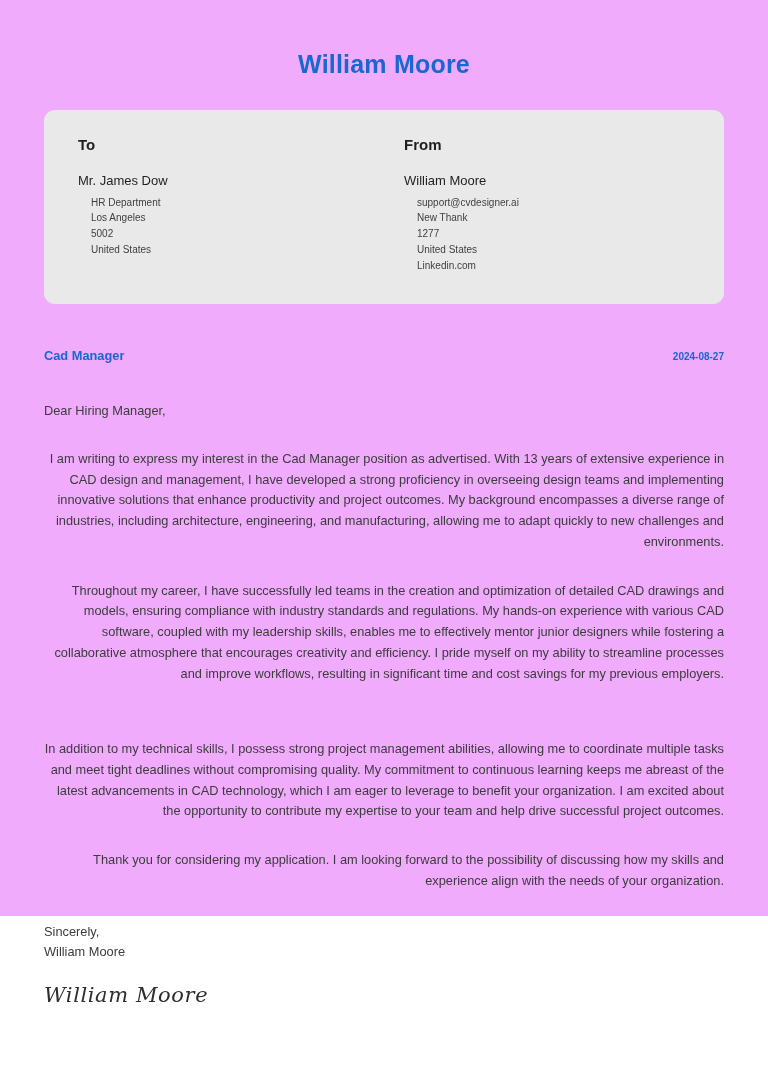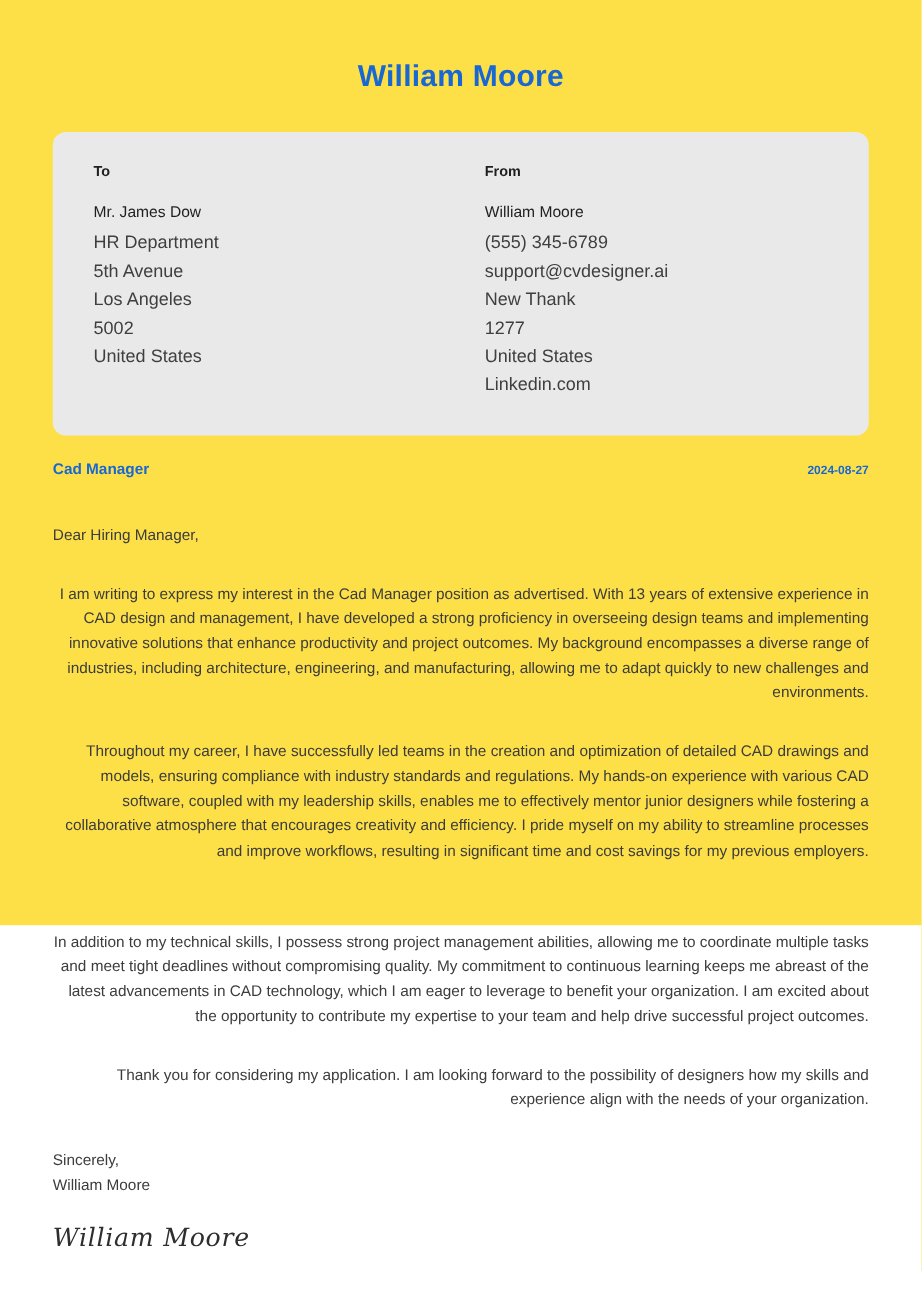--- a/index.html
+++ b/index.html
@@ -12,22 +12,22 @@
     height: 1078px;
     background: #ffffff;
     font-family: "Liberation Sans", sans-serif;
     color: #3c3c3c;
     overflow: hidden;
   }
 
   .page {
     position: relative;
     width: 768px;
-    height: 771px;
-    background: #fde047;
+    height: 916px;
+    background: #f0abfc;
     padding: 0 44px;
   }
 
   
   .header-name {
     text-align: center;
     color: #1967d2;
     font-size: 25px;
     font-weight: bold;
     letter-spacing: 0.2px;
@@ -43,45 +43,46 @@
     display: flex;
     padding: 26px 34px 30px 34px;
   }
   .address-col {
     width: 50%;
   }
   .address-col.right {
     padding-left: 20px;
   }
   .addr-label {
-    font-size: 12px;
+    font-size: 15px;
     font-weight: bold;
     color: #1f1f1f;
     margin-bottom: 18px;
     line-height: 1.2;
   }
   .addr-name {
     font-size: 13px;
     font-weight: normal;
     color: #1f1f1f;
     margin-bottom: 4px;
     line-height: 1.45;
   }
   .addr-line {
-    font-size: 15px;
+    font-size: 10px;
     color: #3f3f3f;
     line-height: 1.58;
+    margin-left: 13px;
   }
 
   
   .subject-row {
     display: flex;
     align-items: baseline;
     justify-content: space-between;
-    margin-top: 20px;
+    margin-top: 44px;
   }
   .job-title {
     color: #1967d2;
     font-size: 12.8px;
     font-weight: bold;
   }
   .letter-date {
     color: #1967d2;
     font-size: 10px;
     font-weight: bold;
@@ -131,30 +132,28 @@
 <div class="page">
 
   <div class="header-name">William Moore</div>
 
   <div class="address-card">
 
     <div class="address-col left">
       <div class="addr-label">To</div>
       <div class="addr-name">Mr. James Dow</div>
       <div class="addr-line">HR Department</div>
-      <div class="addr-line">5th Avenue</div>
       <div class="addr-line">Los Angeles</div>
       <div class="addr-line">5002</div>
       <div class="addr-line">United States</div>
     </div>
 
     <div class="address-col right">
       <div class="addr-label">From</div>
       <div class="addr-name">William Moore</div>
-      <div class="addr-line">(555) 345-6789</div>
       <div class="addr-line">support@cvdesigner.ai</div>
       <div class="addr-line">New Thank</div>
       <div class="addr-line">1277</div>
       <div class="addr-line">United States</div>
       <div class="addr-line">Linkedin.com</div>
     </div>
 
   </div>
 
   <div class="subject-row">
@@ -162,21 +161,21 @@
     <div class="letter-date">2024-08-27</div>
   </div>
 
   <div class="letter-body">
 
     <div class="salutation">Dear Hiring Manager,</div>
 
     <p class="para">I am writing to express my interest in the Cad Manager position as advertised. With 13 years of extensive experience in CAD design and management, I have developed a strong proficiency in overseeing design teams and implementing innovative solutions that enhance productivity and project outcomes. My background encompasses a diverse range of industries, including architecture, engineering, and manufacturing, allowing me to adapt quickly to new challenges and environments.</p>
     <p class="para">Throughout my career, I have successfully led teams in the creation and optimization of detailed CAD drawings and models, ensuring compliance with industry standards and regulations. My hands-on experience with various CAD software, coupled with my leadership skills, enables me to effectively mentor junior designers while fostering a collaborative atmosphere that encourages creativity and efficiency. I pride myself on my ability to streamline processes and improve workflows, resulting in significant time and cost savings for my previous employers.</p>
     <p class="para gap-large">In addition to my technical skills, I possess strong project management abilities, allowing me to coordinate multiple tasks and meet tight deadlines without compromising quality. My commitment to continuous learning keeps me abreast of the latest advancements in CAD technology, which I am eager to leverage to benefit your organization. I am excited about the opportunity to contribute my expertise to your team and help drive successful project outcomes.</p>
-    <p class="para">Thank you for considering my application. I am looking forward to the possibility of designers how my skills and experience align with the needs of your organization.</p>
+    <p class="para">Thank you for considering my application. I am looking forward to the possibility of discussing how my skills and experience align with the needs of your organization.</p>
 
     <div class="closing">
       <span class="closing-line">Sincerely,</span>
       <span class="closing-line">William Moore</span>
     </div>
 
     <div class="signature">William Moore</div>
 
   </div>
 

